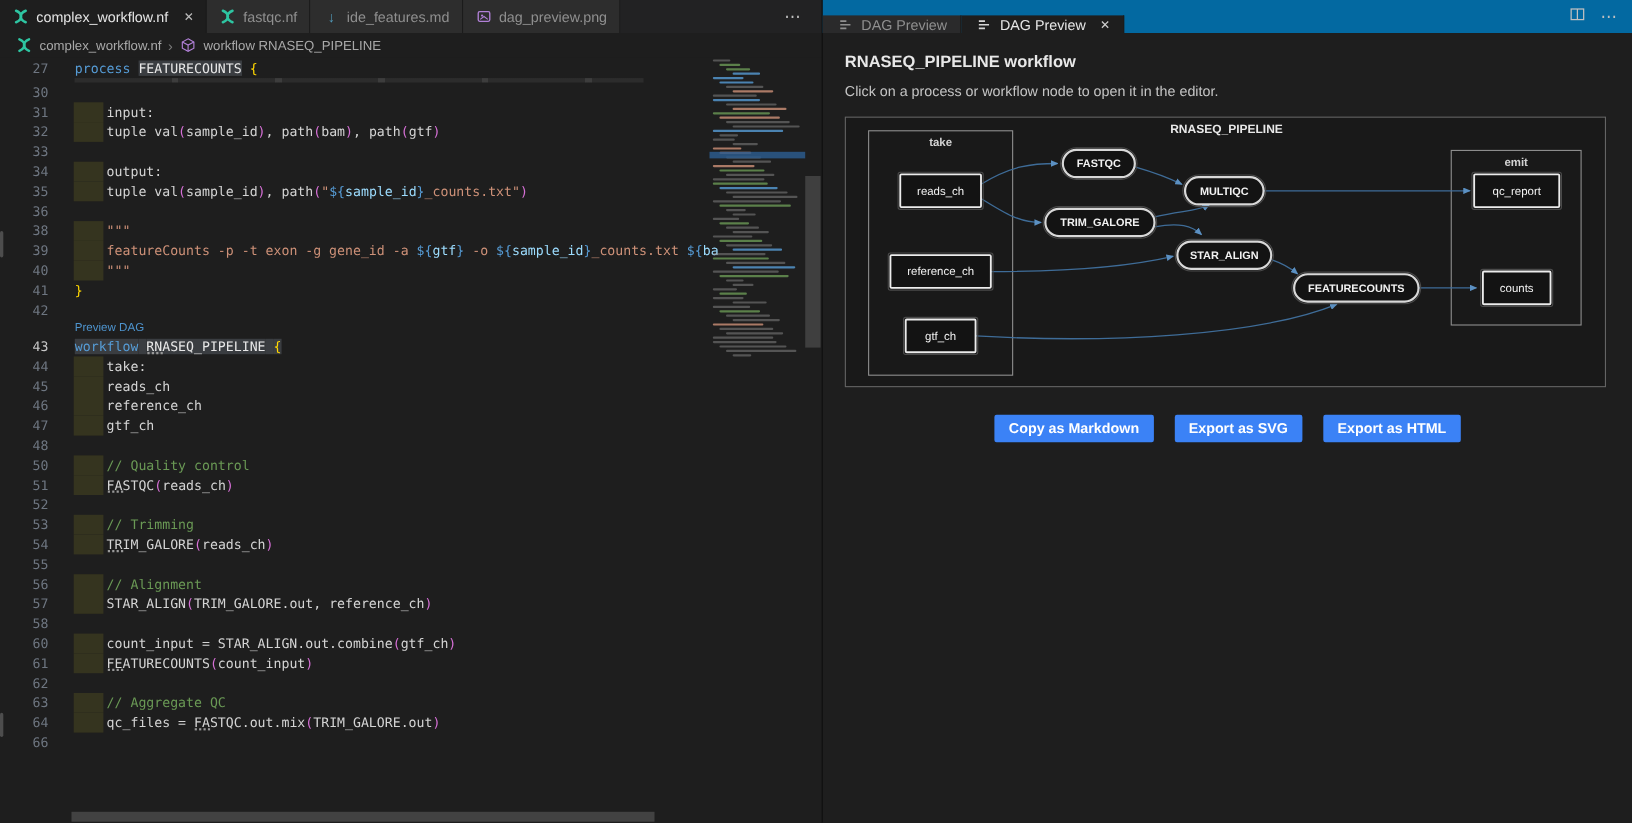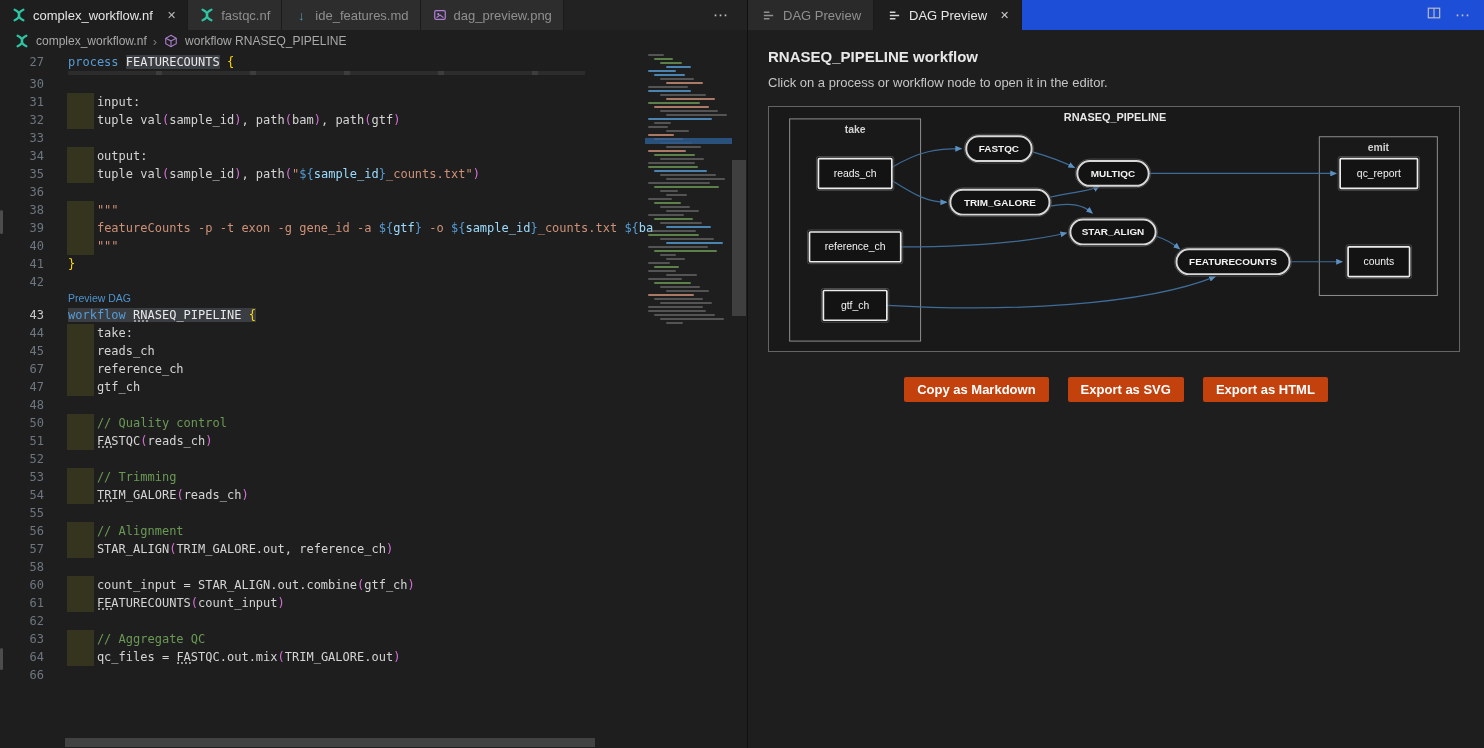--- a/index.html
+++ b/index.html
@@ -54,33 +54,33 @@
   .minimap .bar { position:absolute; height:2px; border-radius:1px; }
   .minimap .band { position:absolute; left:0; right:0; height:6px; background:#2b5a8c; opacity:.85; }
   .vscroll { position:absolute; top:0; right:1px; width:14px; height:696px; }
   .vscroll .thumb { position:absolute; left:0; width:14px; top:108px; height:156px; background:#3f3f3f; }
   .hscroll { position:absolute; left:0; bottom:0; height:10px; right:14px; }
   .hscroll .thumb { position:absolute; left:65px; width:530px; bottom:1px; height:9px; background:#424242; }
   .left-deco { position:absolute; left:0; width:3px; border-radius:2px; background:#4d4d4d; }
 
   
   .panel { width:737px; height:748px; background:#1e1e1e; border-left:1px solid #101010; position:relative; }
-  .panel .tabbar { background:#1d4ed8; }
+  .panel .tabbar { background:#0369a1;align-items:flex-end; }
   .ptab { display:flex; align-items:center; gap:7px; padding:0 12px; font-size:13px;
           color:#8f8f8f; background:#2a2a2b; border-right:1px solid #1b1b1b; cursor:pointer; }
   .ptab.active { background:#1e1e1e; color:#e6e6e6; }
   .ptab .close { margin-left:6px; font-size:11px; color:#ccc; }
   .panel-actions { position:absolute; right:14px; top:0; height:30px; display:flex; gap:14px;
                    align-items:center; color:#c0c0c0; }
   .panel-body { padding:18px 20px 0 20px; }
   .panel-title { font-size:15px; font-weight:bold; color:#e8e8e8; }
   .panel-sub { margin-top:10px; font-size:13px; color:#c5c5c5; }
   .dag-box { margin-top:16px; width:692px; height:246px; border:1px solid #646464; background:#191919; }
   .btn-row { margin-top:25px; display:flex; justify-content:center; gap:19px; }
-  .btn { background:#c2410c; color:#ffffff; border:none; font-family:"Liberation Sans",sans-serif;
+  .btn { background:#3b82f6; color:#ffffff; border:none; font-family:"Liberation Sans",sans-serif;
          font-size:13px; font-weight:bold; padding:5px 13px; border-radius:2px; cursor:pointer; }
   svg text { font-family:"Liberation Sans", sans-serif; }
 </style>
 </head>
 <body>
 
 <div class="app">
 
   <div class="editor-group">
 
@@ -154,21 +154,21 @@
           <div class="code-row"><span class="gutter">36</span></div>
           <div class="code-row"><span class="gutter">38</span><span class="indent-blk"></span><span class="str">    """</span></div>
           <div class="code-row"><span class="gutter">39</span><span class="indent-blk"></span><span class="id">    </span><span class="str">featureCounts -p -t exon -g gene_id -a </span><span class="kw">${</span><span class="var">gtf</span><span class="kw">}</span><span class="str"> -o </span><span class="kw">${</span><span class="var">sample_id</span><span class="kw">}</span><span class="str">_counts.txt </span><span class="kw">${</span><span class="var">ba</span></div>
           <div class="code-row"><span class="gutter">40</span><span class="indent-blk"></span><span class="str">    """</span></div>
           <div class="code-row"><span class="gutter">41</span><span class="b1">}</span></div>
           <div class="code-row"><span class="gutter">42</span></div>
           <div class="lens-row">Preview DAG</div>
           <div class="code-row"><span class="gutter cur">43</span><span class="kw hl">workflow</span><span class="hl"> </span><span class="fn hl dots">RNASEQ_PIPELINE</span><span class="hl"> </span><span class="b1 hl">{</span></div>
           <div class="code-row"><span class="gutter">44</span><span class="indent-blk"></span><span class="id">    take:</span></div>
           <div class="code-row"><span class="gutter">45</span><span class="indent-blk"></span><span class="id">    reads_ch</span></div>
-          <div class="code-row"><span class="gutter">67</span><span class="indent-blk"></span><span class="id">    reference_ch</span></div>
+          <div class="code-row"><span class="gutter">46</span><span class="indent-blk"></span><span class="id">    reference_ch</span></div>
           <div class="code-row"><span class="gutter">47</span><span class="indent-blk"></span><span class="id">    gtf_ch</span></div>
           <div class="code-row"><span class="gutter">48</span></div>
           <div class="code-row"><span class="gutter">50</span><span class="indent-blk"></span><span class="cm">    // Quality control</span></div>
           <div class="code-row"><span class="gutter">51</span><span class="indent-blk"></span><span class="id">    </span><span class="id dots">FASTQC</span><span class="b2">(</span><span class="id">reads_ch</span><span class="b2">)</span></div>
           <div class="code-row"><span class="gutter">52</span></div>
           <div class="code-row"><span class="gutter">53</span><span class="indent-blk"></span><span class="cm">    // Trimming</span></div>
           <div class="code-row"><span class="gutter">54</span><span class="indent-blk"></span><span class="id">    </span><span class="id dots">TRIM_GALORE</span><span class="b2">(</span><span class="id">reads_ch</span><span class="b2">)</span></div>
           <div class="code-row"><span class="gutter">55</span></div>
           <div class="code-row"><span class="gutter">56</span><span class="indent-blk"></span><span class="cm">    // Alignment</span></div>
           <div class="code-row"><span class="gutter">57</span><span class="indent-blk"></span><span class="id">    STAR_ALIGN</span><span class="b2">(</span><span class="id">TRIM_GALORE.out, reference_ch</span><span class="b2">)</span></div>

